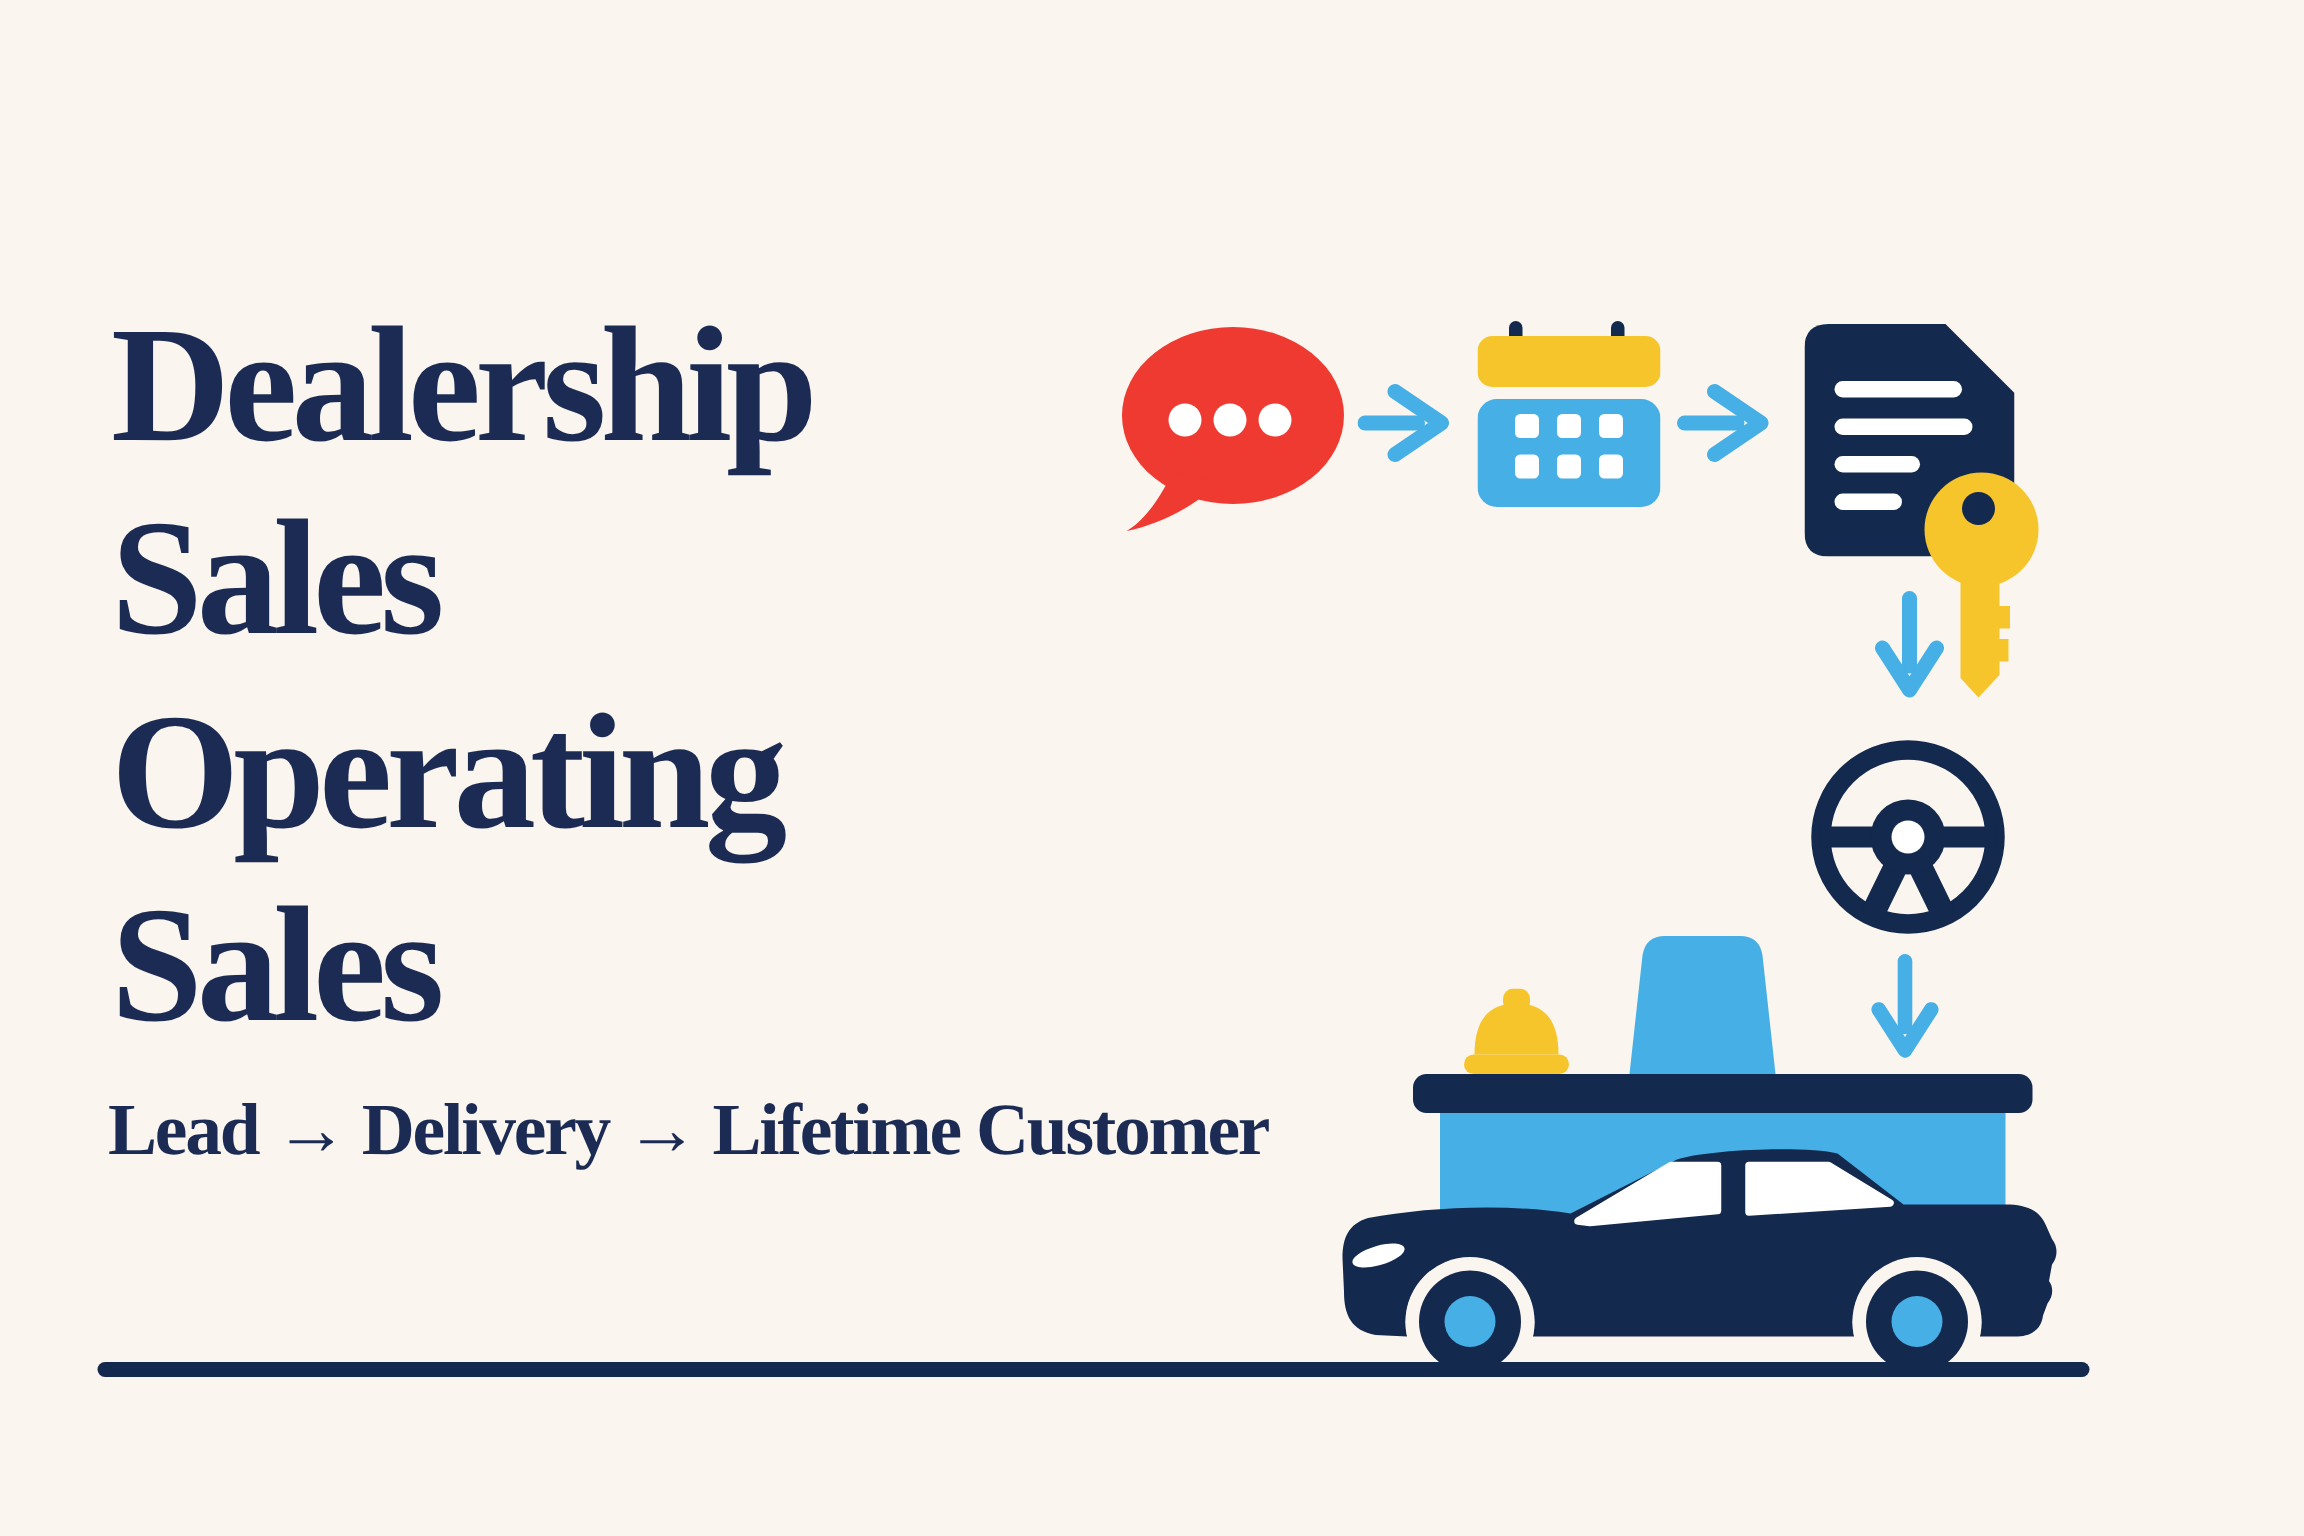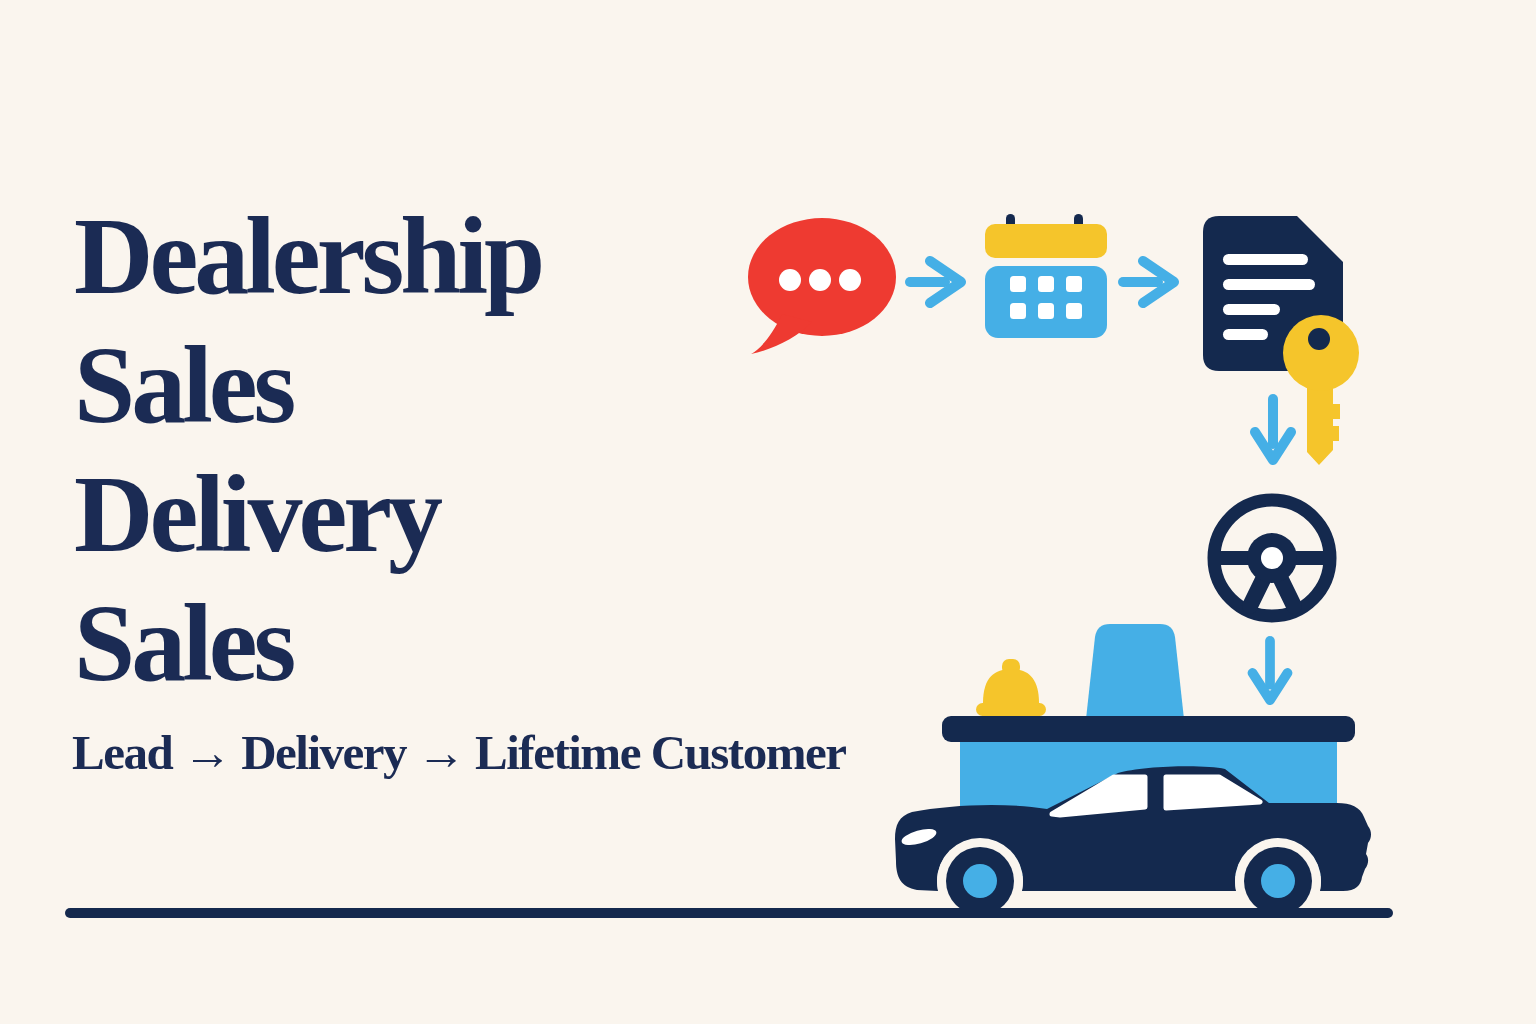--- a/index.html
+++ b/index.html
@@ -44,21 +44,21 @@
   .spoke{stroke:var(--navy); stroke-width:16; stroke-linecap:round;}
 </style>
 </head>
 <body>
 
 <div class="stage">
 
   <div class="abs title">
     <div>Dealership</div>
     <div>Sales</div>
-    <div>Delivery</div>
+    <div>Operating</div>
     <div>Sales</div>
   </div>
 
   <div class="abs subtitle">Lead → Delivery → Lifetime Customer</div>
 
   <svg class="abs" style="left:748px; top:200px;" width="150" height="140" viewBox="0 0 150 140">
     <ellipse class="fr" cx="74" cy="61" rx="74" ry="59"></ellipse>
     <path class="fr" d="M34 98 C24 120 12 133 3 138 C24 134 50 121 64 106 Z"></path>
     <circle class="fw" cx="42" cy="64" r="11"></circle>
     <circle class="fw" cx="72" cy="64" r="11"></circle>

